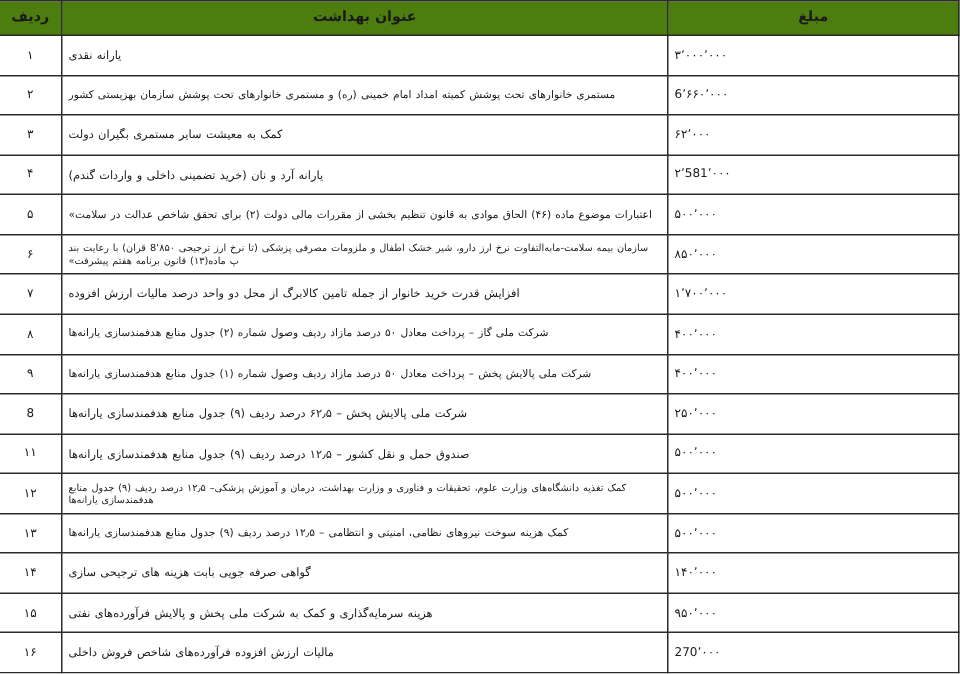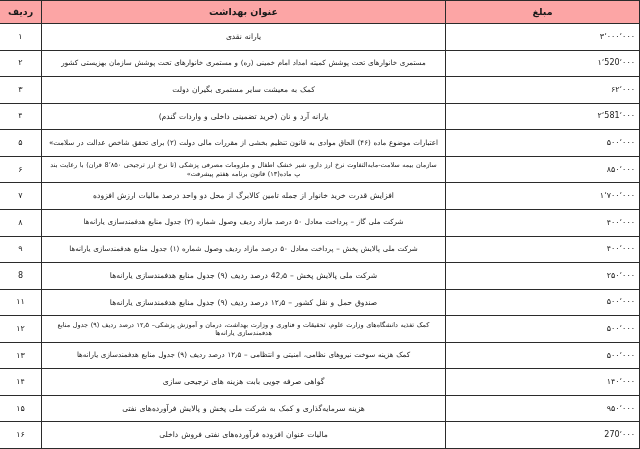--- a/index.html
+++ b/index.html
@@ -35,21 +35,21 @@
   table.budget-table th,
   table.budget-table td {
     border: 1px solid #2b2b2b;
     padding: 2px 4px;
     vertical-align: middle;
     line-height: 1.25;
   }
 
   
   thead th {
-    background: #fca5a5;
+    background: #4d7c0f;
     font-weight: bold;
     font-size: 9.5px;
     text-align: center;
     height: 23px;
     padding: 1px 3px;
     border-top: 1px solid #2b2b2b;
     border-bottom: 1px solid #2b2b2b;
     letter-spacing: .2px;
   }
 
@@ -62,26 +62,26 @@
   tbody td {
     font-size: 7.6px;
     height: 26px;
   }
   td.cell-radif {
     text-align: center;
     font-size: 8px;
     white-space: nowrap;
   }
   td.cell-onvan {
-    text-align: center;
+    text-align: left;
     padding: 2px 6px;
     word-spacing: .5px;
   }
   td.cell-mablagh {
-    text-align: right;
+    text-align: left;
     font-size: 8px;
     white-space: nowrap;
     letter-spacing: .1px;
   }
 
   
   td.cell-onvan.long { font-size: 7.1px; }
   td.cell-onvan.xlong { font-size: 6.5px; letter-spacing: -.05px; }
 </style>
 </head>
@@ -101,21 +101,21 @@
         <th class="col-radif">ردیف</th>
       </tr>
     </thead>
     <tbody id="table-body">
         <tr>
           <td class="cell-mablagh">۳٬۰۰۰٬۰۰۰</td>
           <td class="cell-onvan">یارانه نقدی</td>
           <td class="cell-radif">۱</td>
         </tr>
         <tr>
-          <td class="cell-mablagh">۱٬520٬۰۰۰</td>
+          <td class="cell-mablagh">6٬۶۶۰٬۰۰۰</td>
           <td class="cell-onvan long">مستمری خانوارهای تحت پوشش کمیته امداد امام خمینی (ره) و مستمری خانوارهای تحت پوشش سازمان بهزیستی کشور</td>
           <td class="cell-radif">۲</td>
         </tr>
         <tr>
           <td class="cell-mablagh">۶۲٬۰۰۰</td>
           <td class="cell-onvan">کمک به معیشت سایر مستمری بگیران دولت</td>
           <td class="cell-radif">۳</td>
         </tr>
         <tr>
           <td class="cell-mablagh">۲٬581٬۰۰۰</td>
@@ -142,21 +142,21 @@
           <td class="cell-onvan long">شرکت ملی گاز – پرداخت معادل ۵۰ درصد مازاد ردیف وصول شماره (۲) جدول منابع هدفمندسازی یارانه‌ها</td>
           <td class="cell-radif">۸</td>
         </tr>
         <tr>
           <td class="cell-mablagh">۴۰۰٬۰۰۰</td>
           <td class="cell-onvan long">شرکت ملی پالایش پخش – پرداخت معادل ۵۰ درصد مازاد ردیف وصول شماره (۱) جدول منابع هدفمندسازی یارانه‌ها</td>
           <td class="cell-radif">۹</td>
         </tr>
         <tr>
           <td class="cell-mablagh">۲۵۰٬۰۰۰</td>
-          <td class="cell-onvan">شرکت ملی پالایش پخش – 42٫۵ درصد ردیف (۹) جدول منابع هدفمندسازی یارانه‌ها</td>
+          <td class="cell-onvan">شرکت ملی پالایش پخش – ۶۲٫۵ درصد ردیف (۹) جدول منابع هدفمندسازی یارانه‌ها</td>
           <td class="cell-radif">8</td>
         </tr>
         <tr>
           <td class="cell-mablagh">۵۰۰٬۰۰۰</td>
           <td class="cell-onvan">صندوق حمل و نقل کشور – ۱۲٫۵ درصد ردیف (۹) جدول منابع هدفمندسازی یارانه‌ها</td>
           <td class="cell-radif">۱۱</td>
         </tr>
         <tr>
           <td class="cell-mablagh">۵۰۰٬۰۰۰</td>
           <td class="cell-onvan xlong">کمک تغذیه دانشگاه‌های وزارت علوم، تحقیقات و فناوری و وزارت بهداشت، درمان و آموزش پزشکی– ۱۲٫۵ درصد ردیف (۹) جدول منابع هدفمندسازی یارانه‌ها</td>
@@ -172,18 +172,18 @@
           <td class="cell-onvan">گواهی صرفه جویی بابت هزینه های ترجیحی سازی</td>
           <td class="cell-radif">۱۴</td>
         </tr>
         <tr>
           <td class="cell-mablagh">۹۵۰٬۰۰۰</td>
           <td class="cell-onvan">هزینه سرمایه‌گذاری و کمک به شرکت ملی پخش و پالایش فرآورده‌های نفتی</td>
           <td class="cell-radif">۱۵</td>
         </tr>
         <tr>
           <td class="cell-mablagh">270٬۰۰۰</td>
-          <td class="cell-onvan">مالیات عنوان افزوده  فرآورده‌های نفتی فروش داخلی</td>
+          <td class="cell-onvan">مالیات ارزش افزوده  فرآورده‌های شاخص فروش داخلی</td>
           <td class="cell-radif">۱۶</td>
         </tr>
       </tbody>
   </table>
 </div>
 
 </body></html>

